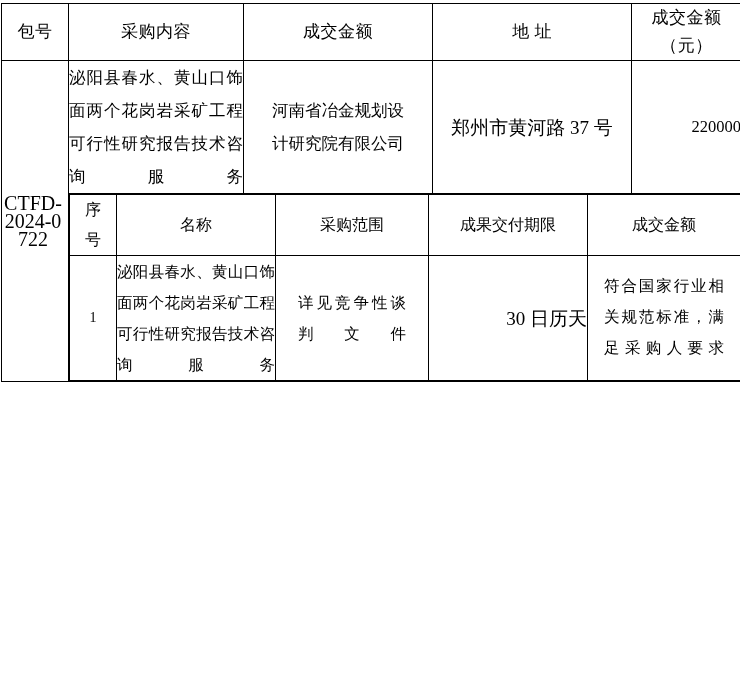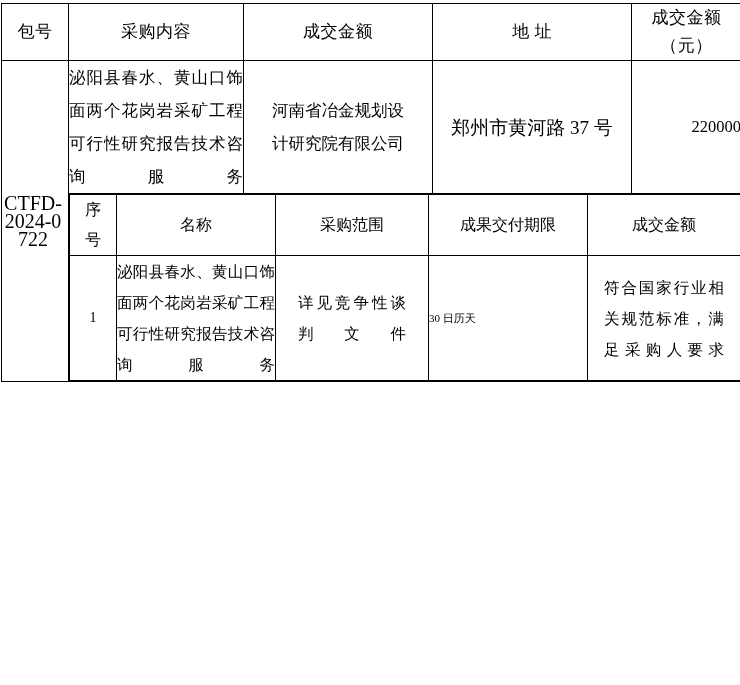--- a/index.html
+++ b/index.html
@@ -90,22 +90,22 @@
   .in-hdr {
     text-align: center;
     font-size: 16px;
     line-height: 30px;
     padding: 14px 4px;
   }
   .in-hdr .stack {
     display: block;
   }
   .in-cell {
-    text-align: left;
-    font-size: 11px;
+    text-align: right;
+    font-size: 19px;
     line-height: 31px;
     padding: 10px 8px;
   }
   .in-cell-justify {
     text-align: justify;
     text-align-last: justify;
     font-size: 15.5px;
     line-height: 31px;
     padding: 10px 10px;
   }
@@ -154,21 +154,21 @@
                 <td class="in-hdr" style="width:158px;">名称</td>
                 <td class="in-hdr" style="width:152px;">采购范围</td>
                 <td class="in-hdr" style="width:158px;margin-top:25px;">成果交付期限</td>
                 <td class="in-hdr">成交金额</td>
               </tr>
               <tr>
                 <td class="in-num">1</td>
                 <td class="in-cell-justify">泌阳县春水、黄山口饰面两个花岗岩采矿工程可行性研究报告技术咨询服务</td>
                 <td class="in-cell-justify" style="padding-left:22px;padding-right:22px;">详见竞争性谈判文件</td>
                 <td class="in-cell">30 日历天</td>
-                <td class="in-cell-justify" style="padding-left:16px;padding-right:16px;">符合国家行业相关规范标准，满足采购人要求</td>
+                <td class="in-cell-justify" style="padding-left:16px;padding-right:16px;font-family:Liberation Mono, monospace;">符合国家行业相关规范标准，满足采购人要求</td>
               </tr>
             </tbody>
           </table>
         </td>
       </tr>
     </tbody>
   </table>
 </div>
 
 </body></html>

